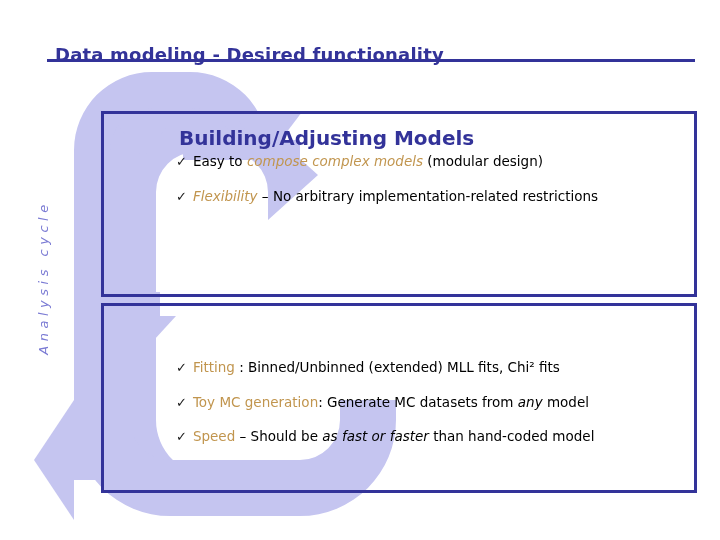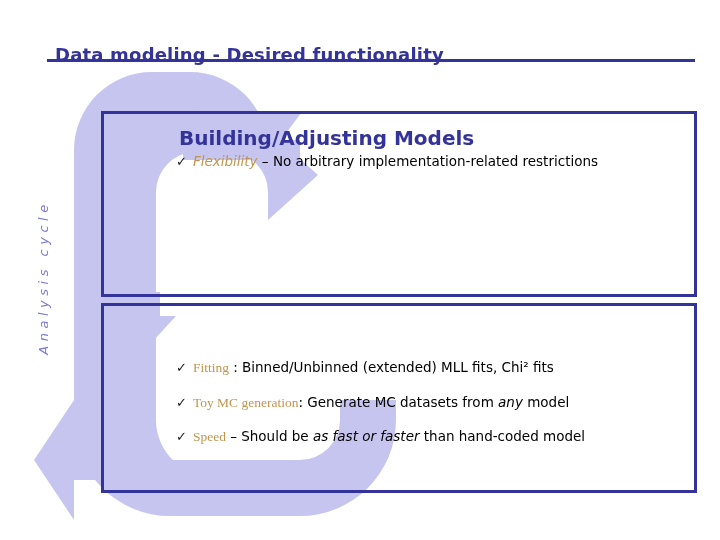--- a/index.html
+++ b/index.html
@@ -99,21 +99,21 @@
     color: #000000;
     line-height: 1.0;
     margin-bottom: 21px;
     white-space: nowrap;
   }
   .bullet .tick {
     color: #1a1a1a;
     font-size: 13px;
     margin-right: 6px;
   }
-  .hl  { color: #C1954E; font-family: Liberation Serif, serif; }
+  .hl  { color: #C1954E; }
   .hli { color: #C1954E; font-style: italic; }
   .em  { font-style: italic; }
 </style>
 </head>
 <body>
 
 <div id="slide">
 
   <div id="title">Data modeling - Desired functionality</div>
   <div id="title-rule"></div>
@@ -179,20 +179,23 @@
     <rect x="126" y="292" width="34" height="30" fill="#C5C5F0"></rect>
     <polygon points="110,316 176,316 143,352" fill="#C5C5F0"></polygon>
   </svg>
 
   <div id="cycle-label">Analysis cycle</div>
 
   <div class="box" id="box-building">
     <div class="box-heading">Building/Adjusting Models</div>
     <div class="bullets">
       <span class="bullet">
+        <span class="tick">✓</span><span>Easy to </span><span class="hli">compose complex models</span><span> (modular design)</span>
+      </span>
+      <span class="bullet">
         <span class="tick">✓</span><span class="hli">Flexibility</span><span> – No arbitrary implementation-related restrictions</span>
       </span>
     </div>
   </div>
 
   <div class="box" id="box-using">
     <div class="bullets">
       <span class="bullet">
         <span class="tick">✓</span><span class="hl">Fitting</span><span> : Binned/Unbinned (extended) MLL fits, Chi² fits</span>
       </span>

